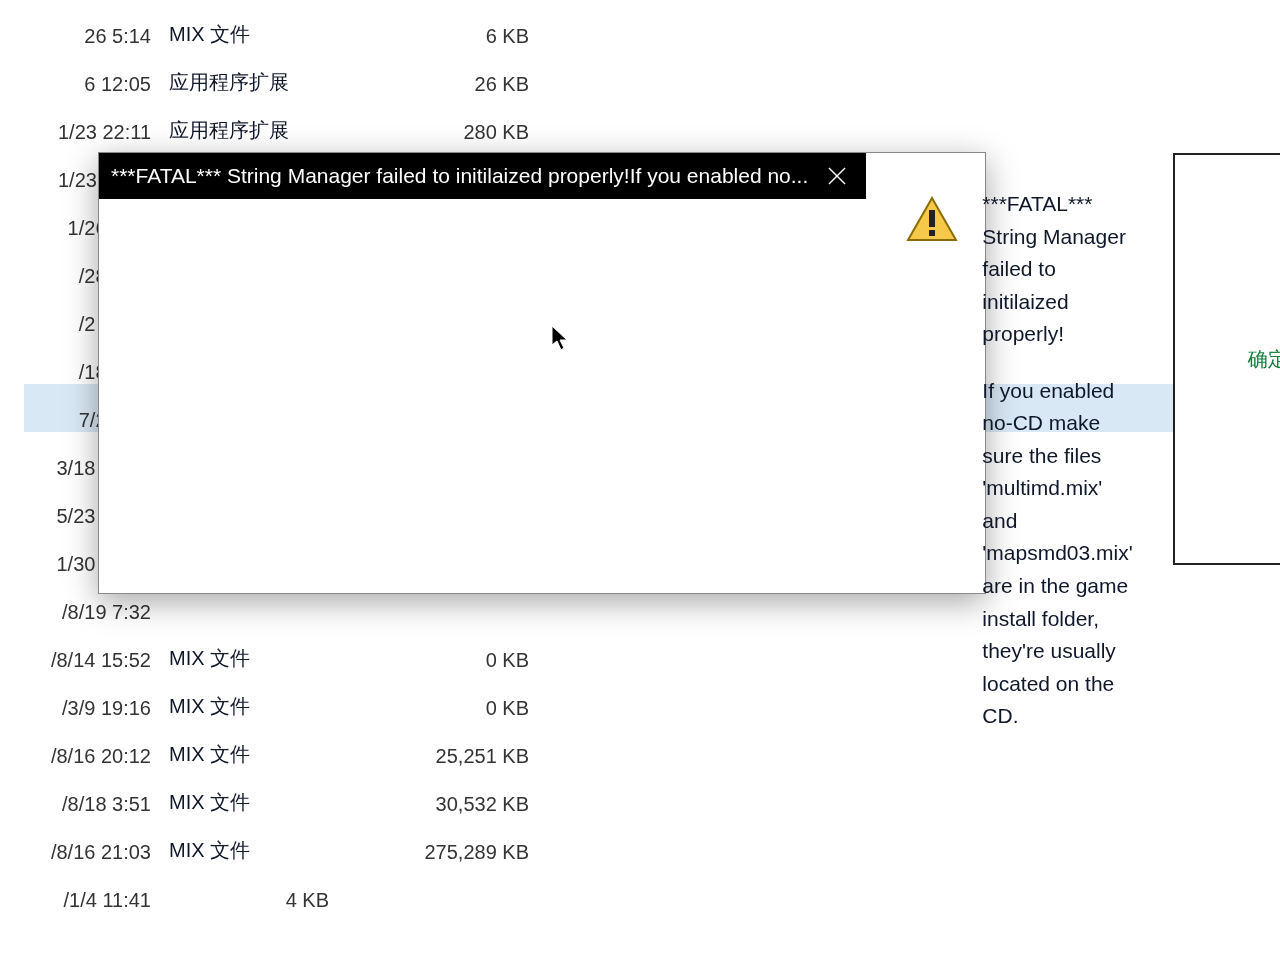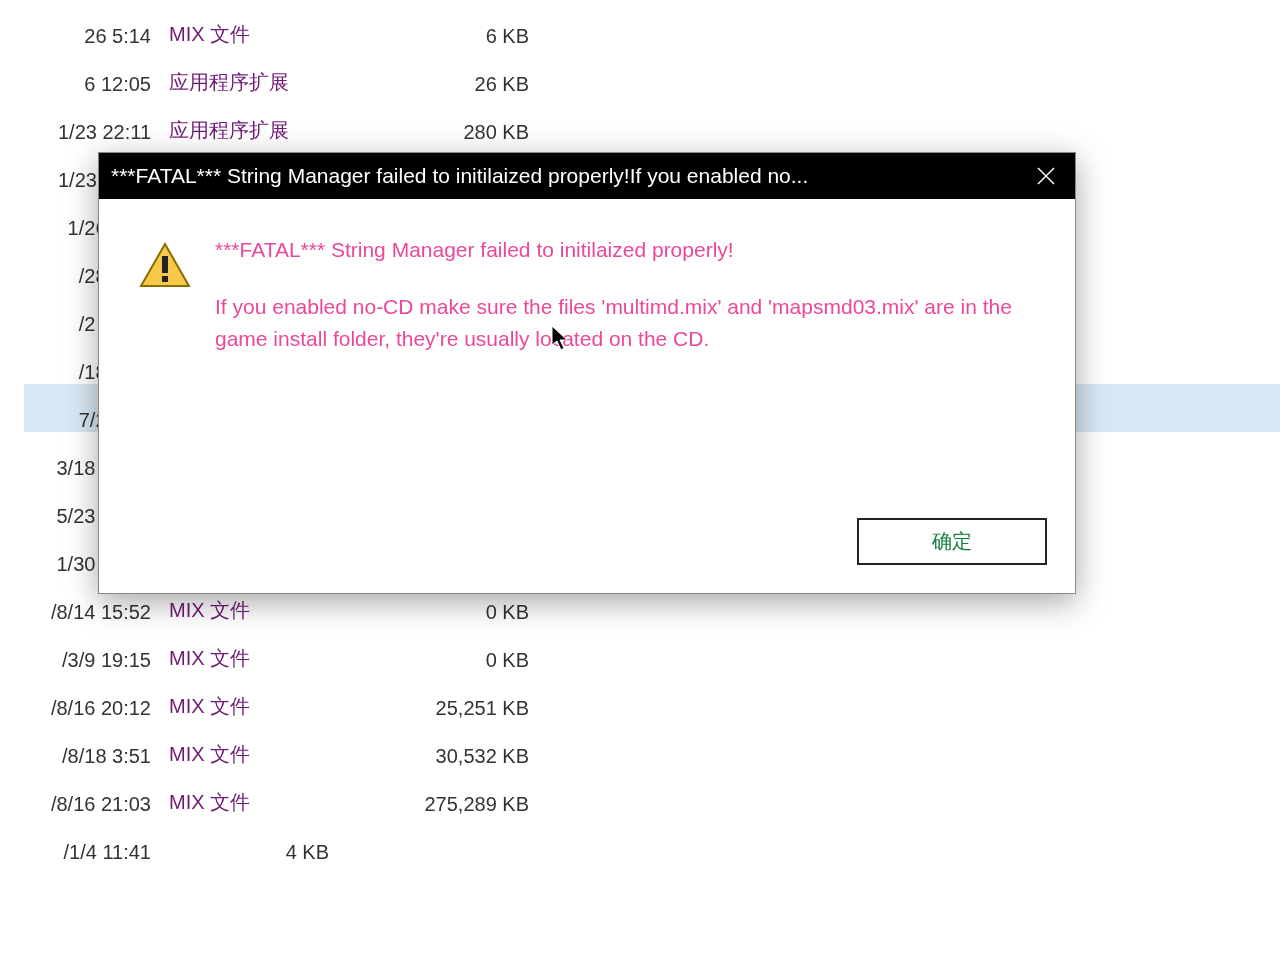--- a/index.html
+++ b/index.html
@@ -36,41 +36,41 @@
       width: 145px;
       padding-left: 0;
       text-align: right;
       padding-right: 18px;
       color: #333;
       white-space: nowrap;
       overflow: hidden;
     }
     .col-type {
       width: 200px;
-      color: #701a75;
+      color: #0f172a;
       white-space: nowrap;
     }
     .col-size {
       width: 180px;
       text-align: right;
       color: #333;
       padding-right: 20px;
       white-space: nowrap;
     }
     .dialog {
       position: absolute;
       left: 98px;
       top: 152px;
-      width: 978px;
+      width: 888px;
       height: 442px;
       background: #ffffff;
       box-shadow: 0 8px 30px rgba(0,0,0,0.35);
       border: 1px solid #888;
       display: flex;
-      flex-direction: column;
+      flex-direction: row;
     }
     .titlebar {
       height: 46px;
       background: #000000;
       color: #ffffff;
       display: flex;
       align-items: center;
       font-size: 21px;
       padding-left: 12px;
     }
@@ -99,21 +99,21 @@
     .warn-icon {
       width: 52px;
       height: 52px;
       margin-right: 24px;
       flex-shrink: 0;
       margin-top: 6px;
     }
     .msg-area {
       flex: 1;
       font-size: 21px;
-      color: #ec4899;
+      color: #0f172a;
       line-height: 1.55;
     }
     .msg-line1 {
       margin-bottom: 24px;
     }
     .dialog-footer {
       padding: 0 28px 28px 0;
       display: flex;
       justify-content: flex-end;
     }
@@ -193,26 +193,31 @@
       <div class="col-date">5/23 10:33</div>
       <div class="col-type"></div>
       <div class="col-size"></div>
     </div>
     <div class="file-row">
       <div class="col-date">1/30 12:03</div>
       <div class="col-type"></div>
       <div class="col-size"></div>
     </div>
     <div class="file-row">
+      <div class="col-date">/8/19 7:32</div>
+      <div class="col-type"></div>
+      <div class="col-size"></div>
+    </div>
+    <div class="file-row">
       <div class="col-date">/8/14 15:52</div>
       <div class="col-type">MIX 文件</div>
       <div class="col-size">0 KB</div>
     </div>
     <div class="file-row">
-      <div class="col-date">/3/9 19:15</div>
+      <div class="col-date">/3/9 19:16</div>
       <div class="col-type">MIX 文件</div>
       <div class="col-size">0 KB</div>
     </div>
     <div class="file-row">
       <div class="col-date">/8/16 20:12</div>
       <div class="col-type">MIX 文件</div>
       <div class="col-size">25,251 KB</div>
     </div>
     <div class="file-row">
       <div class="col-date">/8/18 3:51</div>

